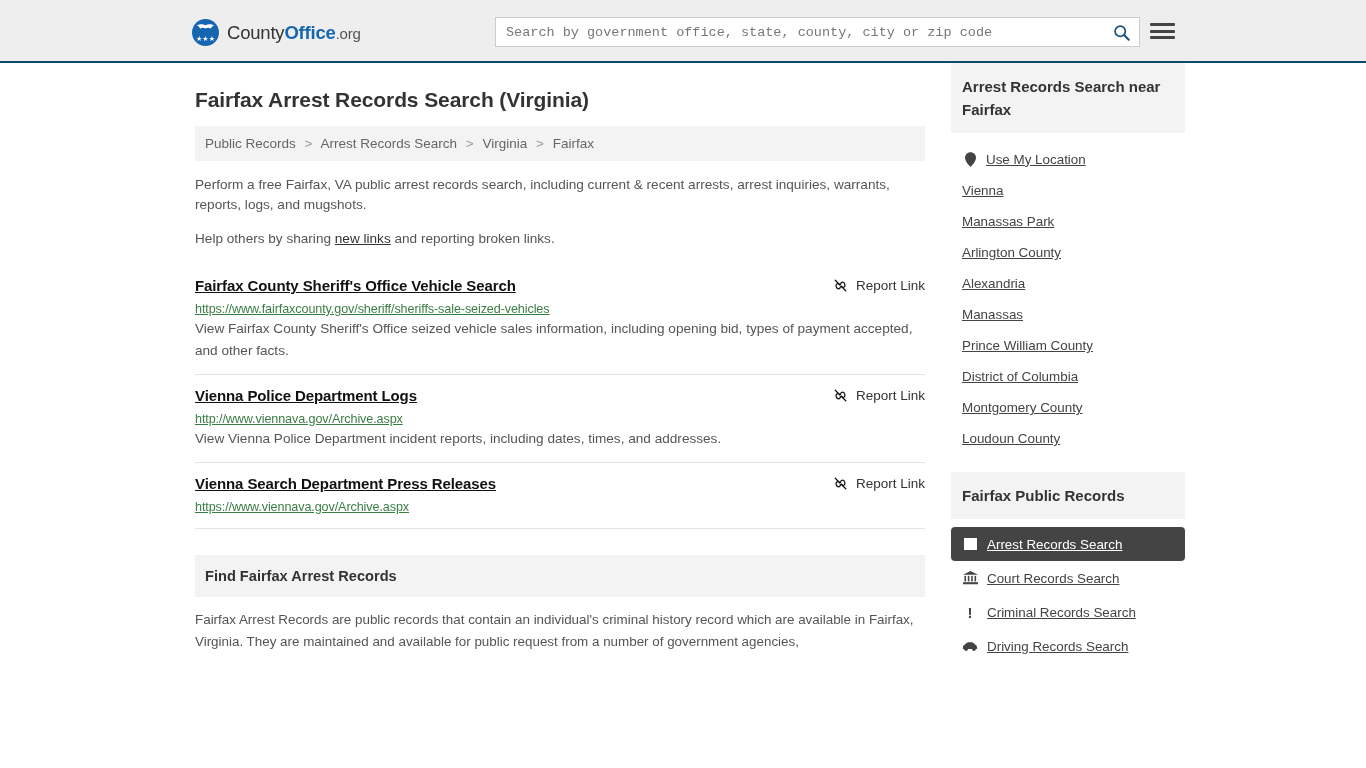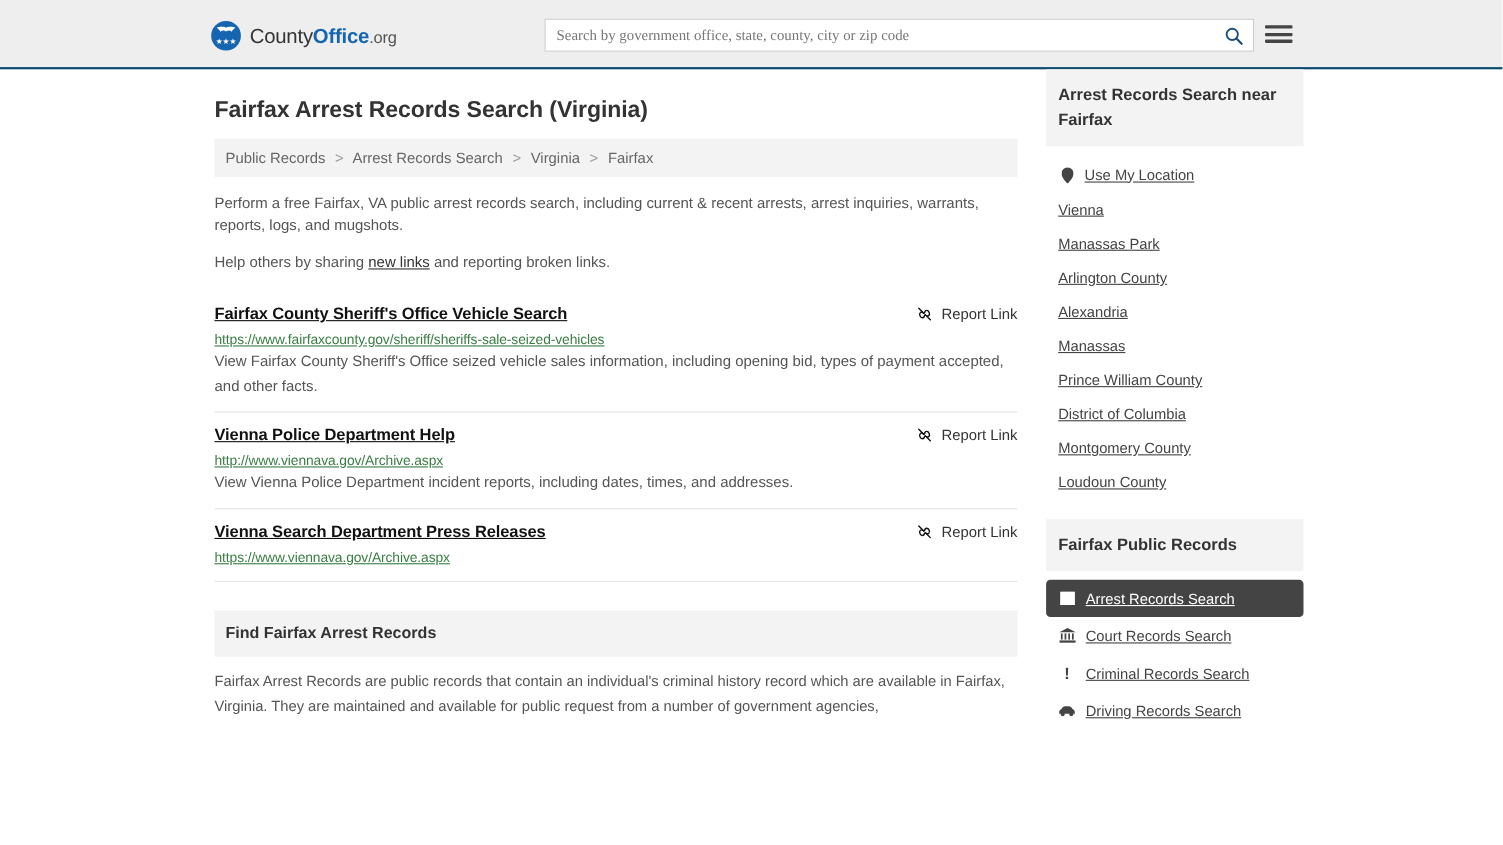--- a/index.html
+++ b/index.html
@@ -76,21 +76,21 @@
     border: 1px solid #cccccc;
     display: flex;
     align-items: center;
   }
   .search-input {
     flex: 1 1 auto;
     border: 0;
     outline: none;
     height: 36px;
     padding: 0 10px;
-    font-family: Liberation Serif, serif;
+    font-family: Liberation Mono, monospace;
     font-size: 13.5px;
     color: #333333;
     background: transparent;
   }
   .search-input::placeholder { color: #777777; }
   .search-btn {
     width: 36px; height: 28px;
     border: 0; background: transparent;
     cursor: pointer;
     display: flex; align-items: center; justify-content: center;
@@ -358,21 +358,21 @@
             </svg>
             <span>Report Link</span>
           </div>
         </div>
         <a class="result-url" href="#">https://www.fairfaxcounty.gov/sheriff/sheriffs-sale-seized-vehicles</a>
         <div class="result-desc">View Fairfax County Sheriff's Office seized vehicle sales information, including opening bid, types of payment accepted, and other facts.</div>
       </div>
 
       <div class="result">
         <div class="result-head">
-          <a class="result-title" href="#">Vienna Police Department Help</a>
+          <a class="result-title" href="#">Vienna Police Department Logs</a>
           <div class="report-link">
             <svg width="15" height="15" viewBox="0 0 20 20" aria-hidden="true">
               <path d="M3 3 L9 9 M11 11 L17 17" stroke="#111" stroke-width="1.7" fill="none" stroke-linecap="round"></path>
               <path d="M9 9 C6 6 3 8.5 4.4 12 C5.6 15 9.4 15.6 10 11.5" stroke="#111" stroke-width="1.7" fill="none" stroke-linecap="round"></path>
               <path d="M11 11 C14 14 17 11.5 15.6 8 C14.4 5 10.6 4.4 10 8.5" stroke="#111" stroke-width="1.7" fill="none" stroke-linecap="round"></path>
             </svg>
             <span>Report Link</span>
           </div>
         </div>
         <a class="result-url" href="#">http://www.viennava.gov/Archive.aspx</a>

